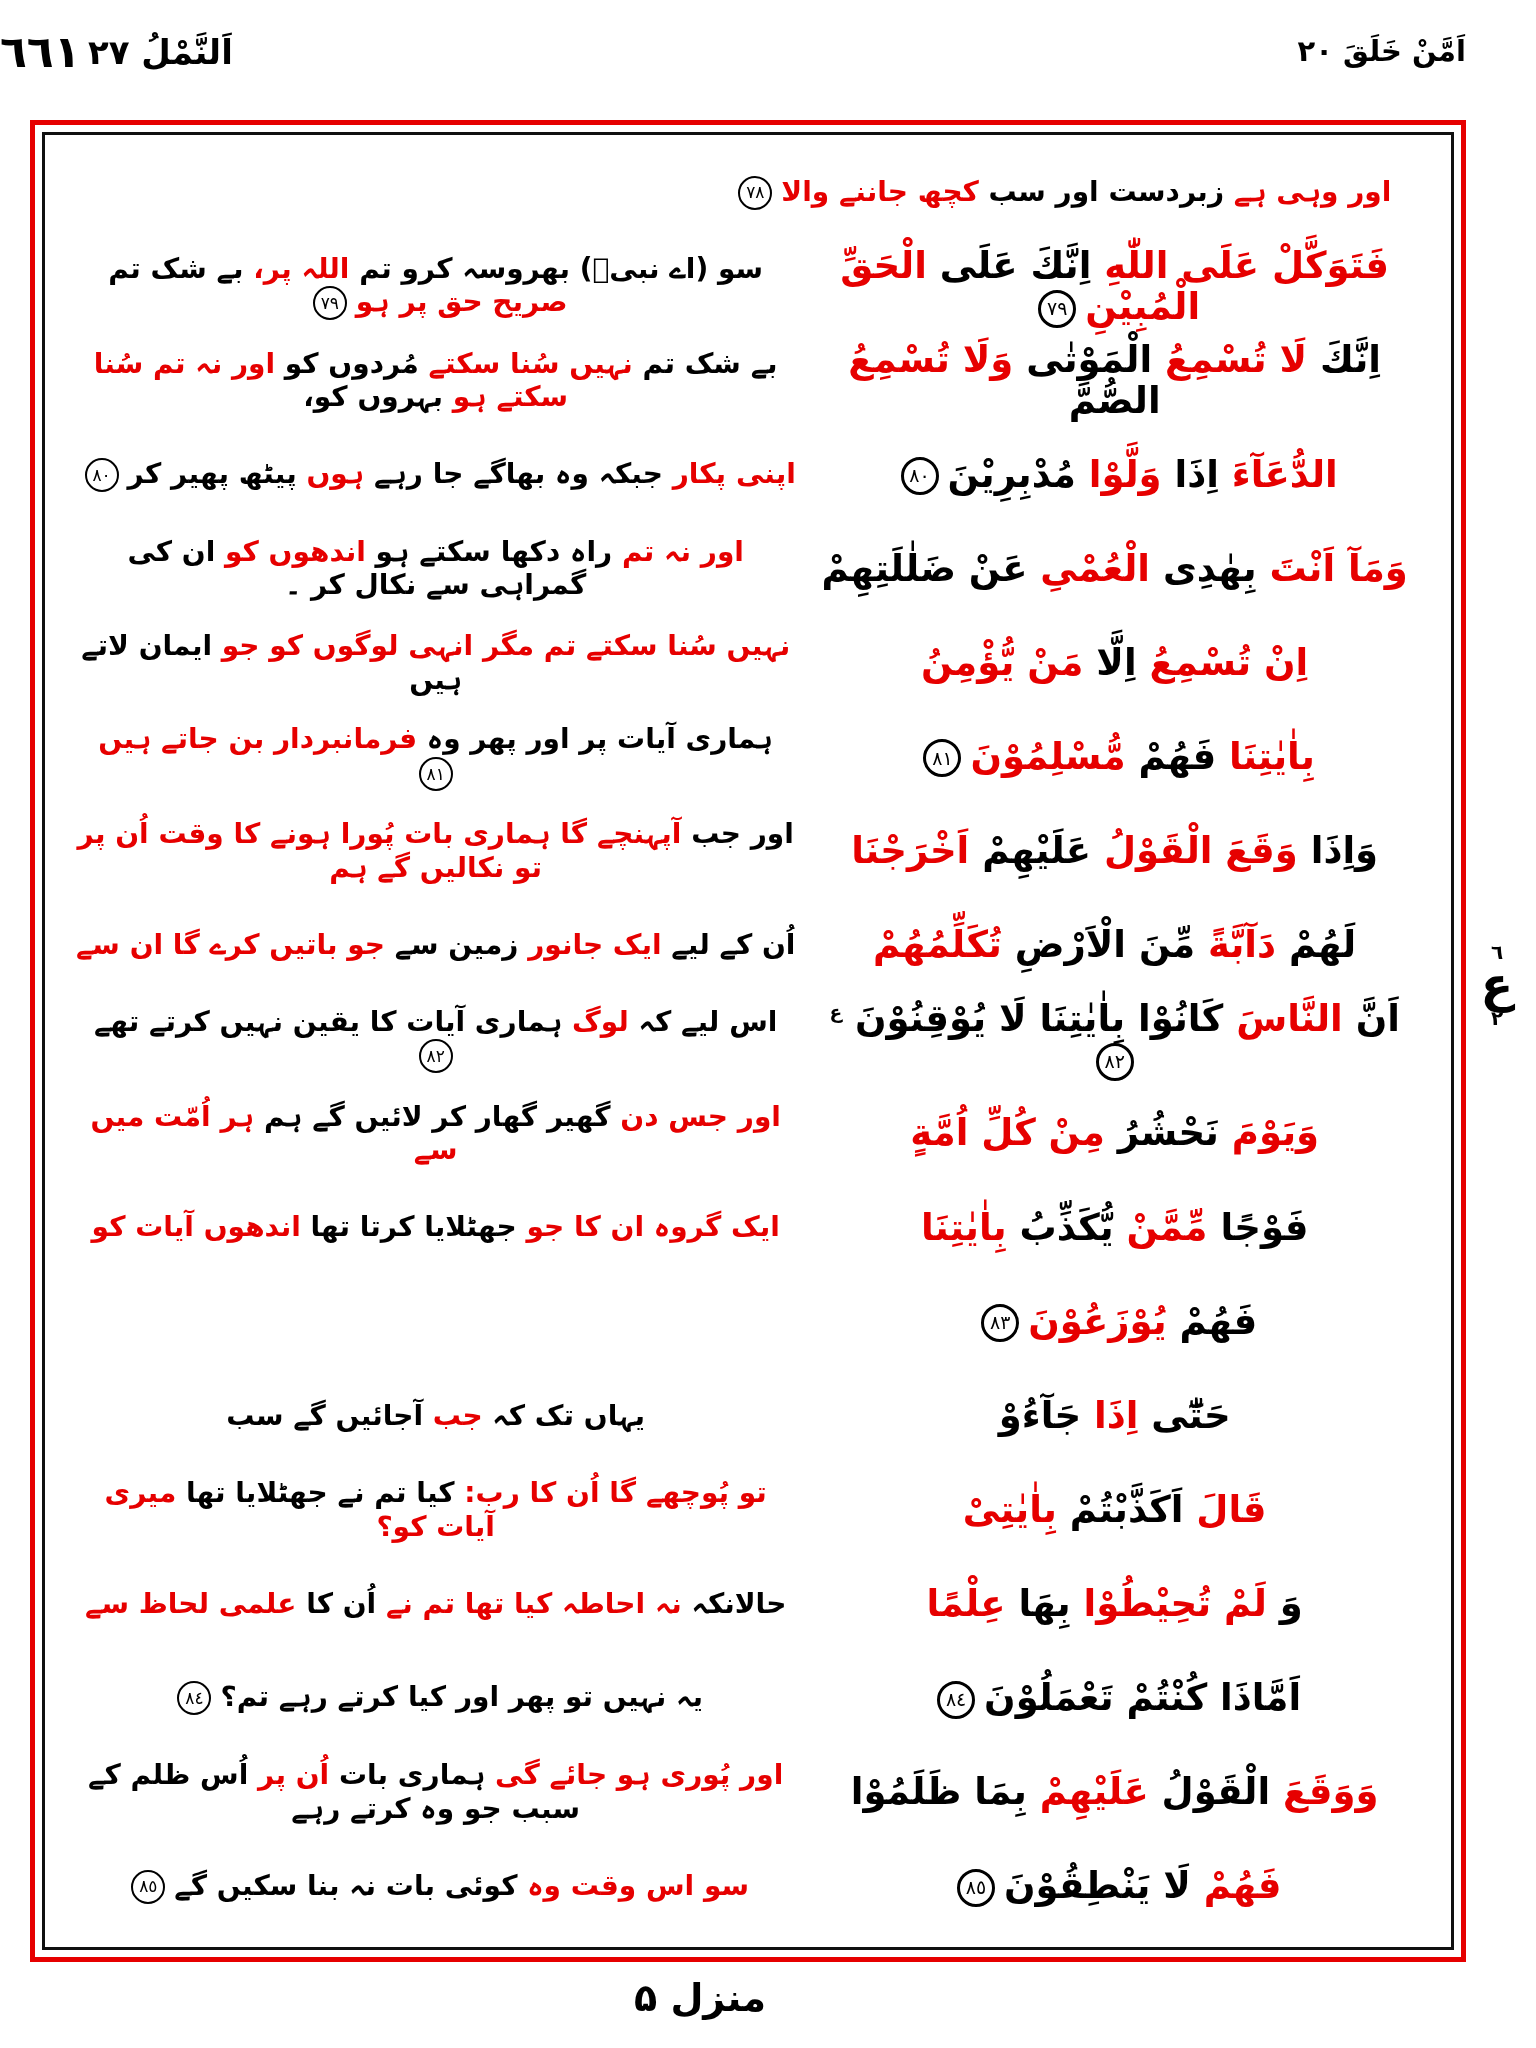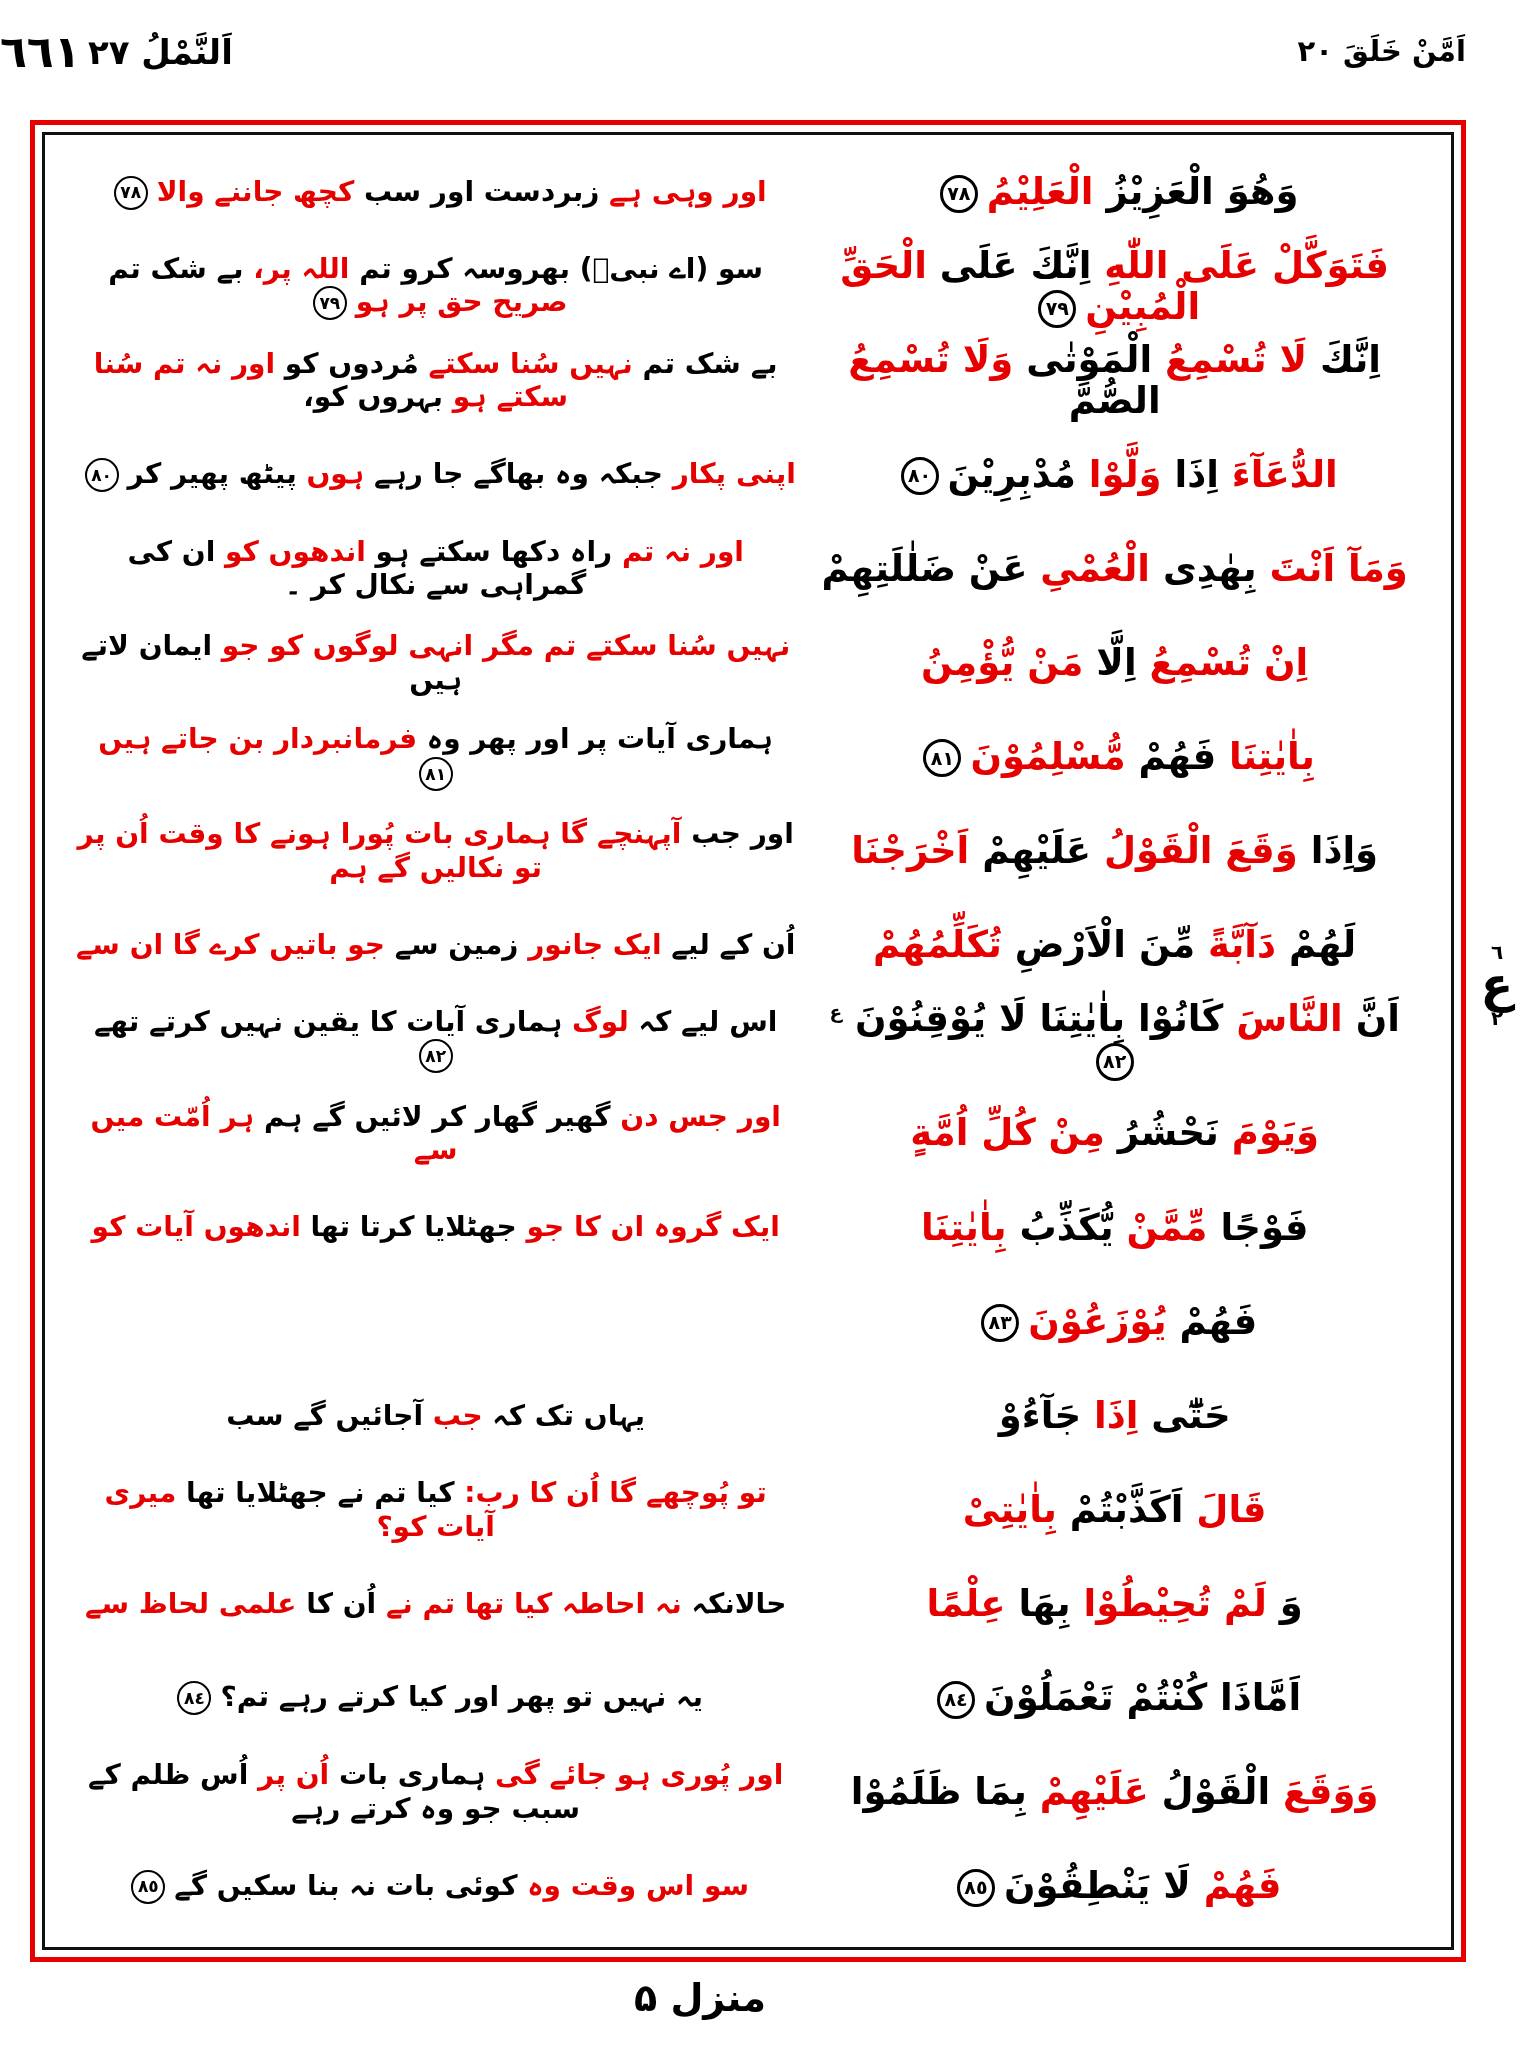--- a/index.html
+++ b/index.html
@@ -60,21 +60,21 @@
     text-align: center; line-height: 1.2;
     direction: rtl;
   }
   .seg.red { color: var(--red); }
   .seg.black { color: var(--ink); }
   .seg.sup { font-size: 0.5em; vertical-align: super; }
   .vnum {
     display: inline-flex; align-items: center; justify-content: center;
     width: 38px; height: 38px;
     border: 3px solid var(--ink); border-radius: 50%;
-    font-size: 19px; font-weight: 700; color: var(--ink);
+    font-size: 19px; font-weight: 400; color: var(--ink);
     margin: 0 9px; vertical-align: middle; flex: none; text-align: right;
   }
   .urdu .vnum { width: 34px; height: 34px; font-size: 17px; border-width: 2.5px; }
 
   
   .marker {
     position: absolute; left: 1464px; top: 942px; width: 66px;
     text-align: center; direction: rtl; line-height: 1;
   }
   .marker .m-top { font-size: 20px; font-weight: 700; }
@@ -93,21 +93,20 @@
 <div class="hdr">
   <div class="surah">اَلنَّمْلُ ۲۷</div>
   <div class="pageno">٦٦١</div>
   <div class="juz">اَمَّنْ خَلَقَ ۲۰</div>
 </div>
 
 <div class="frame">
   <div class="frame-inner">
     <div class="rows">
   <div class="row">
-    <div class="cell arabic"><span class="seg black">وَهُوَ الْعَزِيْزُ </span><span class="seg red">الْعَلِيْمُ</span><span class="vnum">٧٨</span></div>
     <div class="cell urdu"><span class="seg red">اور وہی ہے </span><span class="seg black">زبردست اور سب </span><span class="seg red">کچھ جاننے والا</span><span class="vnum">٧٨</span></div>
   </div>
 
   <div class="row">
     <div class="cell arabic"><span class="seg red">فَتَوَكَّلْ عَلَى اللّٰهِ </span><span class="seg black">اِنَّكَ عَلَى </span><span class="seg red">الْحَقِّ الْمُبِيْنِ</span><span class="vnum">٧٩</span></div>
     <div class="cell urdu"><span class="seg black">سو (اے نبیؐ) بھروسہ کرو تم </span><span class="seg red">اللہ پر، </span><span class="seg black">بے شک تم </span><span class="seg red">صریح حق پر ہو</span><span class="vnum">٧٩</span></div>
   </div>
 
   <div class="row">
     <div class="cell arabic"><span class="seg black">اِنَّكَ </span><span class="seg red">لَا تُسْمِعُ </span><span class="seg black">الْمَوْتٰى </span><span class="seg red">وَلَا تُسْمِعُ </span><span class="seg black">الصُّمَّ</span></div>

